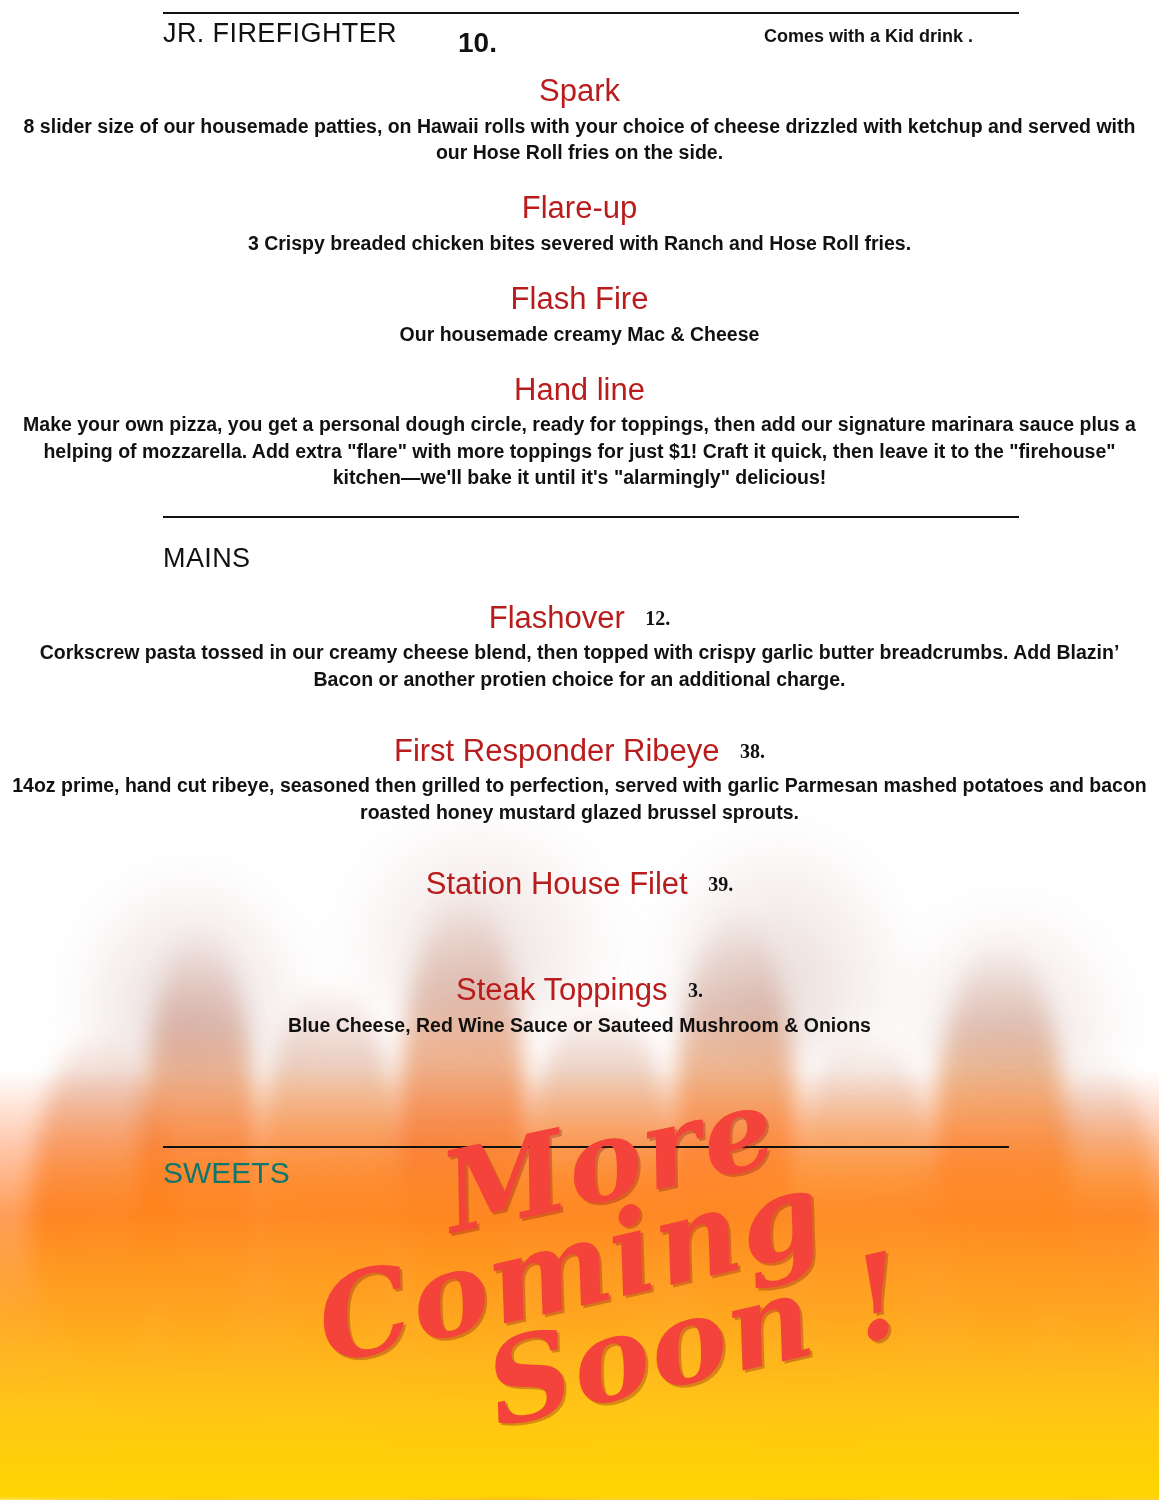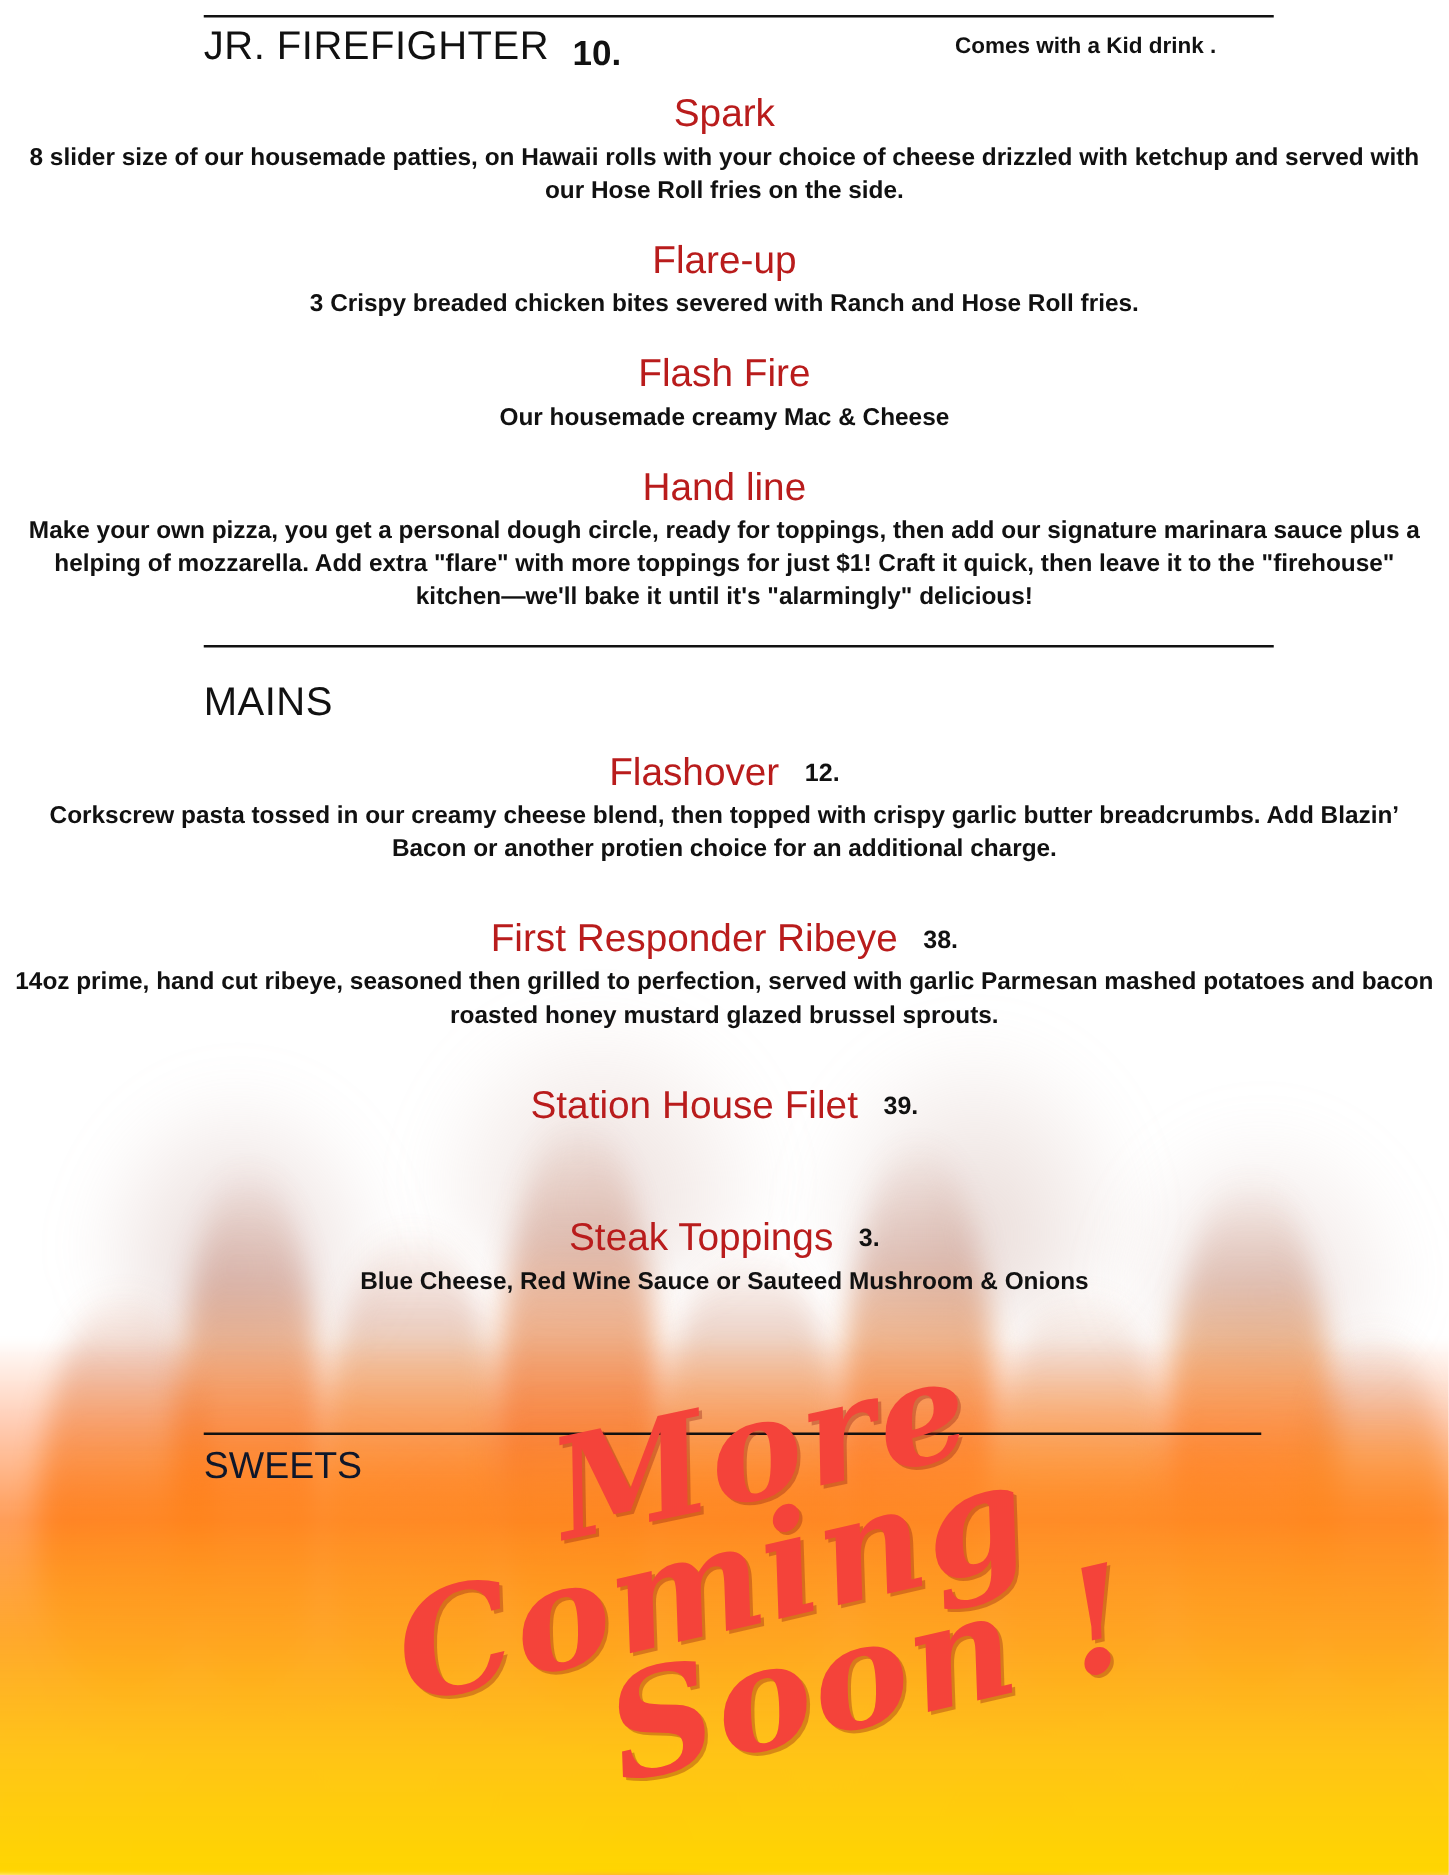--- a/index.html
+++ b/index.html
@@ -102,21 +102,21 @@
   .rule.top { margin-top: 12px; }
 
   .section-head-row {
     position: relative;
     height: 44px;
   }
   .section-title {
     position: absolute;
     left: 155px;
     top: 4px;
-    font-size: 32px;
+    font-size: 27px;
     letter-spacing: 0.4px;
     color: #111;
     font-weight: 400;
   }
   .section-price {
     position: absolute;
     left: 450px;
     top: 13px;
     font-size: 28px;
     font-weight: 700;
@@ -139,20 +139,21 @@
     display: inline-block;
     line-height: 1.12;
   }
   .item-price {
     font-size: 20px;
     font-weight: 700;
     color: #111;
     display: inline-block;
     margin-left: 16px;
     vertical-align: 3px;
+    font-family: Liberation Serif, serif;
   }
   .item-desc {
     font-size: 19.5px;
     font-weight: 700;
     color: #111;
     line-height: 1.34;
     margin: 4px auto 0;
     max-width: 1140px;
   }
   .item-desc.narrow { max-width: 1130px; }
@@ -177,21 +178,21 @@
     left: 155px;
     top: 12px;
     width: 846px;
     border-top: 2px solid #111;
   }
   .sweets-title {
     position: absolute;
     left: 155px;
     top: 22px;
     font-size: 30px;
-    color: #0f172a;
+    color: #0f766e;
   }
 
   
   .coming-soon {
     position: absolute;
     z-index: 3;
     left: 0;
     right: 0;
     bottom: 80px;
     text-align: center;

